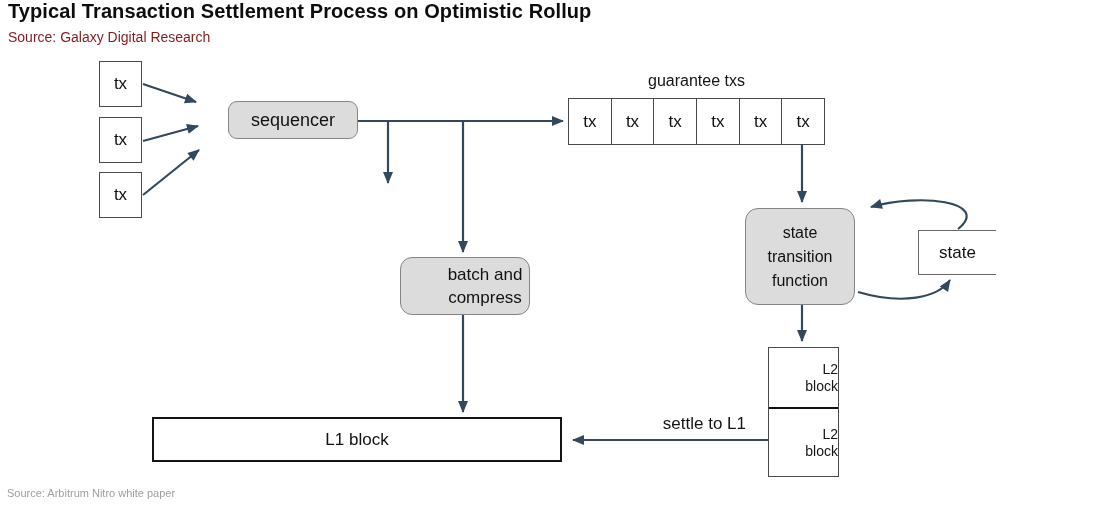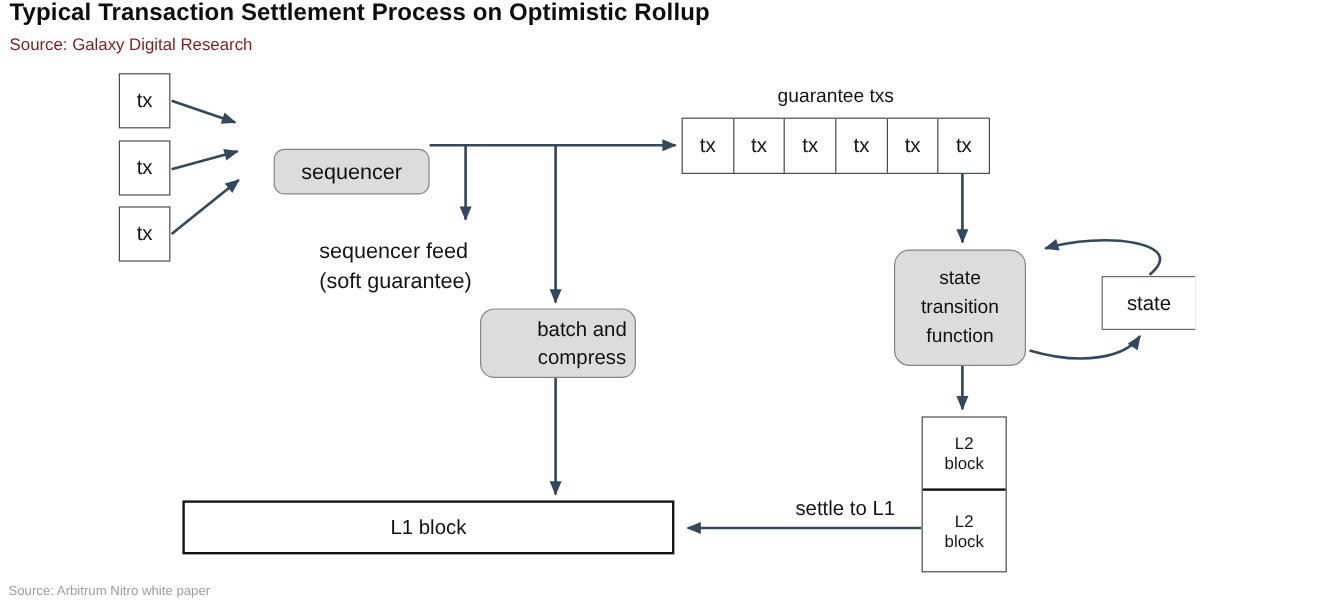--- a/index.html
+++ b/index.html
@@ -16,36 +16,36 @@
   .logo-glyph{display:inline-block;width:16px;height:17px;border:5px solid #050505;
     border-radius:12px 12px 7px 7px;background:#fff;}
   .logo-text{font-size:6.5px;color:#1a1a1a;letter-spacing:.4px;margin-top:1px;}
 
   .wbox{background:#fff;border:1.4px solid #4a4a4a;box-sizing:border-box;
     display:flex;align-items:center;justify-content:center;}
   .gbox{background:#dcdcdc;border:1.4px solid #858585;box-sizing:border-box;
     display:flex;flex-direction:column;align-items:center;justify-content:center;}
 
   .tx-box{left:99px;width:43px;height:46px;font-size:17px;}
-  .sequencer{left:228px;top:101px;width:130px;height:38px;border-radius:9px;font-size:18px;margin-top:23px;}
+  .sequencer{left:228px;top:101px;width:130px;height:38px;border-radius:9px;font-size:18px;}
   .seq-title{left:568px;top:72px;width:257px;text-align:center;font-size:16px;color:#141414;}
   .seq-row{left:568px;top:98px;width:257px;height:47px;display:flex;
     border:1.4px solid #4a4a4a;box-sizing:border-box;background:#fff;}
   .seq-cell{flex:1;display:flex;align-items:center;justify-content:center;
     font-size:17px;border-left:1.3px solid #4a4a4a;}
   .seq-cell:first-child{border-left:none;}
   .feed-label{left:266px;top:197px;font-size:18px;line-height:25px;color:#141414;}
   .batch{left:400px;top:257px;width:130px;height:58px;border-radius:12px;
     font-size:17px;line-height:23px;padding-left:40px;}
   .stf{left:745px;top:208px;width:110px;height:97px;border-radius:13px;
     font-size:16px;line-height:24px;}
   .state-box{left:918px;top:230px;width:79px;height:45px;font-size:17px;}
   .l2-stack{left:768px;top:347px;width:71px;border:1.4px solid #4a4a4a;
     box-sizing:border-box;background:#fff;}
-  .l2-cell{display:flex;flex-direction:column;align-items:center;justify-content:center;
+  .l2-cell{display:flex;flex-direction:column;align-items:flex-end;justify-content:center;
     font-size:14px;line-height:17px;color:#151515;}
   .l2-top{height:59px;}
   .l2-bottom{height:67px;border-top:2px solid #111;}
   .settle-label{left:596px;top:414px;width:150px;text-align:right;font-size:17px;color:#141414;}
   .l1-chain{left:152px;top:417px;width:410px;height:45px;border:2px solid #141414;font-size:17px;}
 
   .arrow-layer{left:0;top:0;width:1100px;height:507px;pointer-events:none;}
 </style>
 </head>
 <body>
@@ -99,24 +99,20 @@
   <div class="abs seq-title">guarantee txs</div>
   <div class="abs seq-row">
     <div class="seq-cell">tx</div>
     <div class="seq-cell">tx</div>
     <div class="seq-cell">tx</div>
     <div class="seq-cell">tx</div>
     <div class="seq-cell">tx</div>
     <div class="seq-cell">tx</div>
   </div>
 
-  <div class="abs feed-label">
-    <div>sequencer feed</div>
-    <div>(soft guarantee)</div>
-  </div>
 
   <div class="abs gbox batch">
     <div>batch and</div>
     <div>compress</div>
   </div>
 
   <div class="abs gbox stf">
     <div>state</div>
     <div>transition</div>
     <div>function</div>

